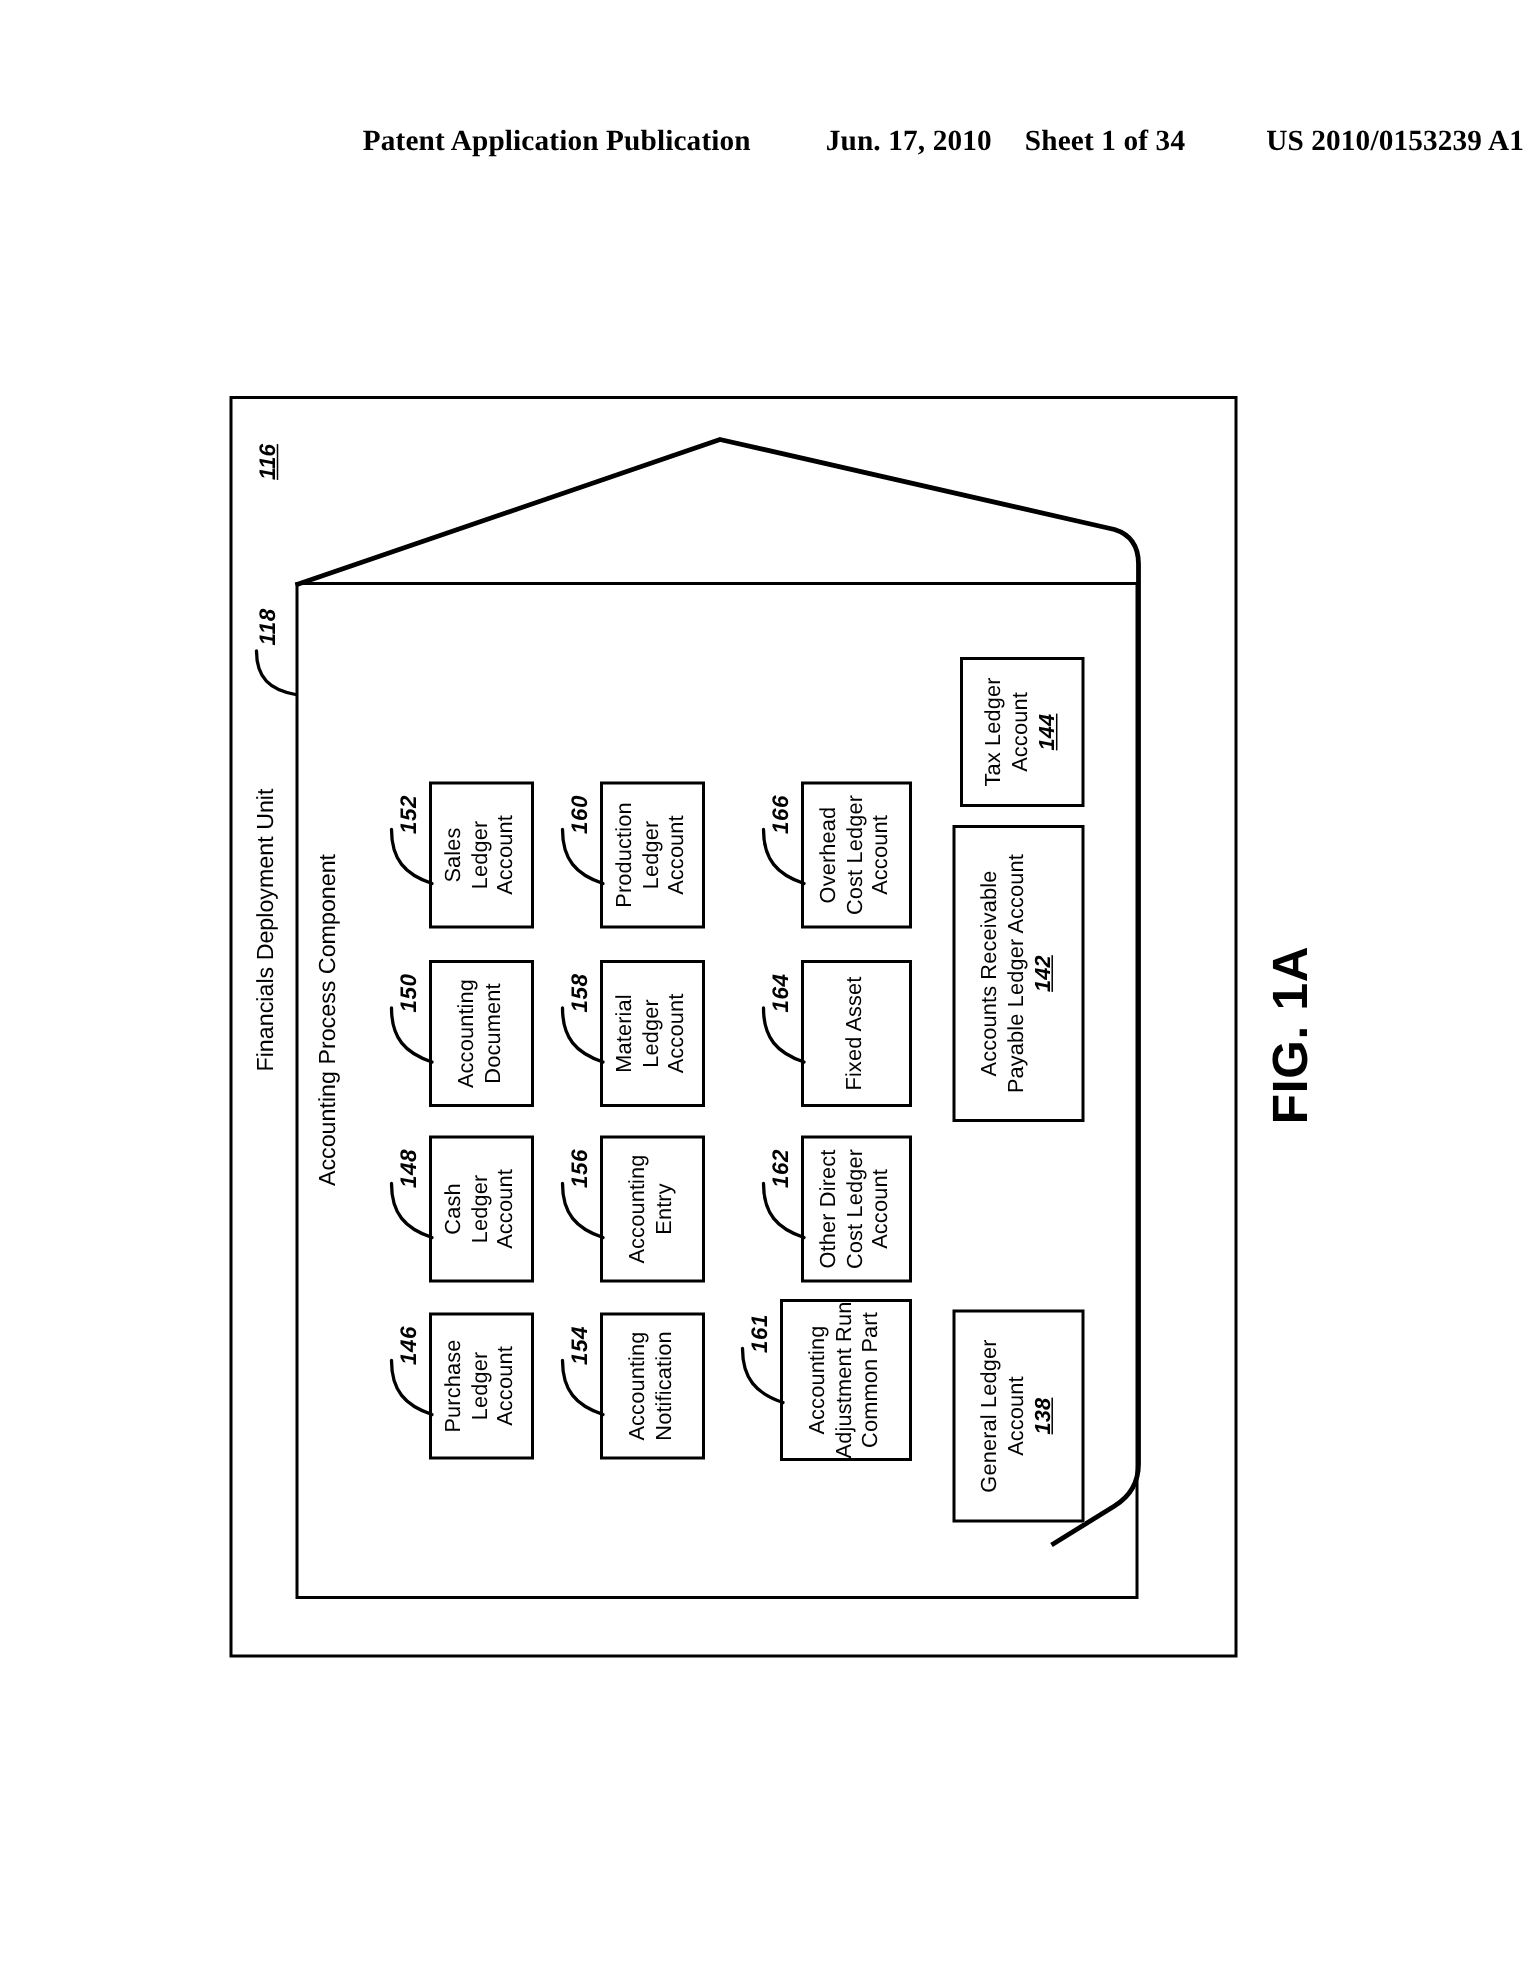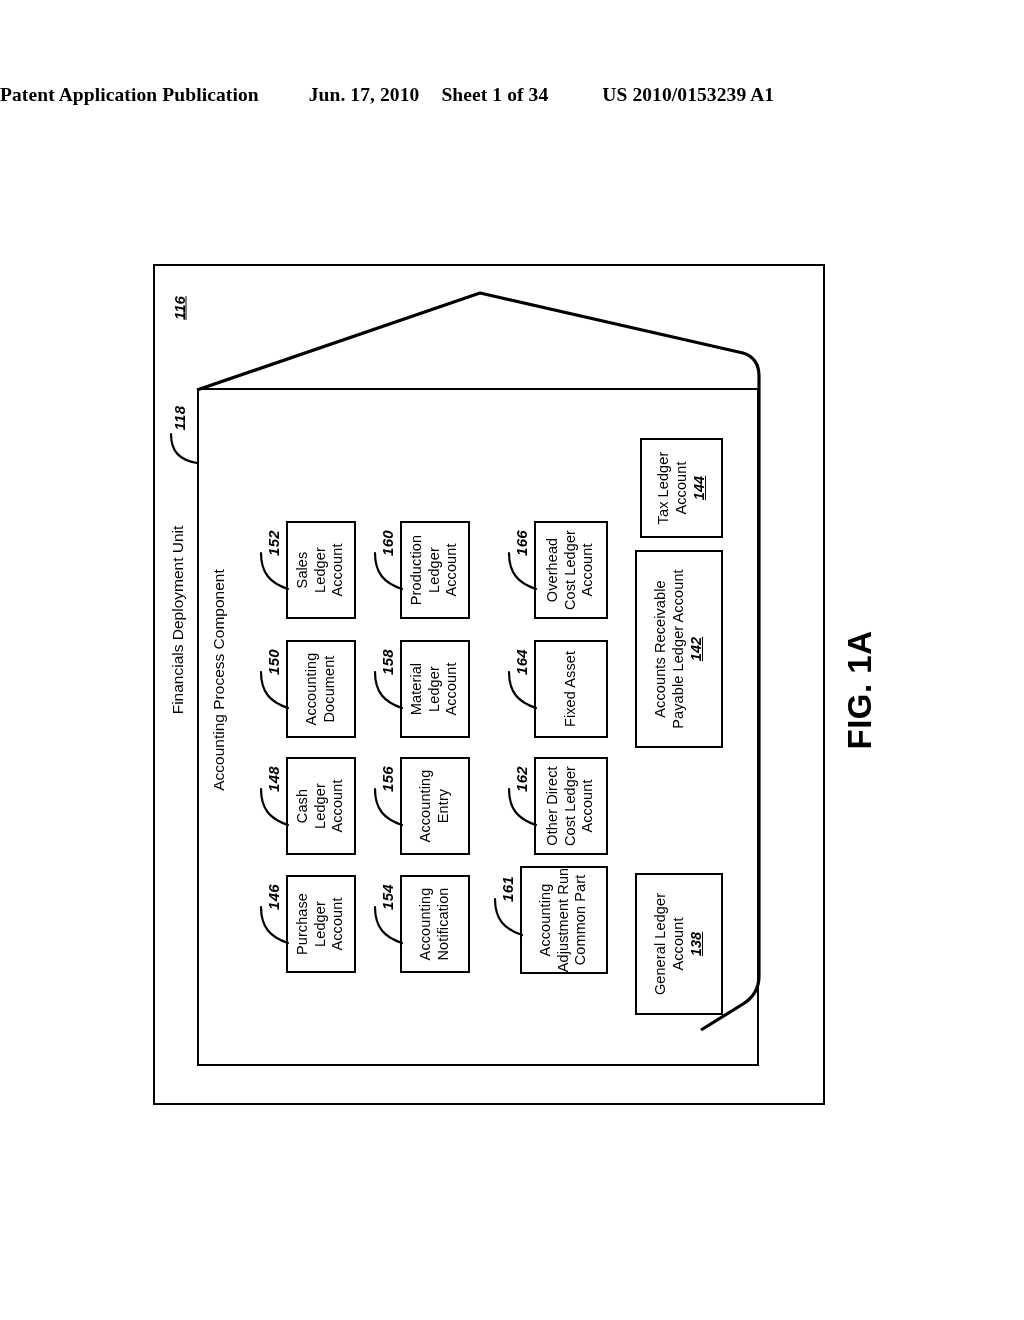--- a/index.html
+++ b/index.html
@@ -15,21 +15,21 @@
     color: #000000;
     overflow: hidden;
   }
 
   
   #patent-header {
     position: absolute;
     left: 0;
     top: 84px;
     width: 1016px;
-    text-align: left;
+    text-align: right;
     font-family: "Liberation Serif", serif;
     font-weight: bold;
     font-size: 19.5px;
     letter-spacing: 0.1px;
     white-space: nowrap;
   }
   #patent-header .hdr-seg { display: inline-block; vertical-align: baseline; }
   #patent-header .gap-a { display: inline-block; width: 40px; }
   #patent-header .gap-b { display: inline-block; width: 12px; }
   #patent-header .gap-c { display: inline-block; width: 44px; }

